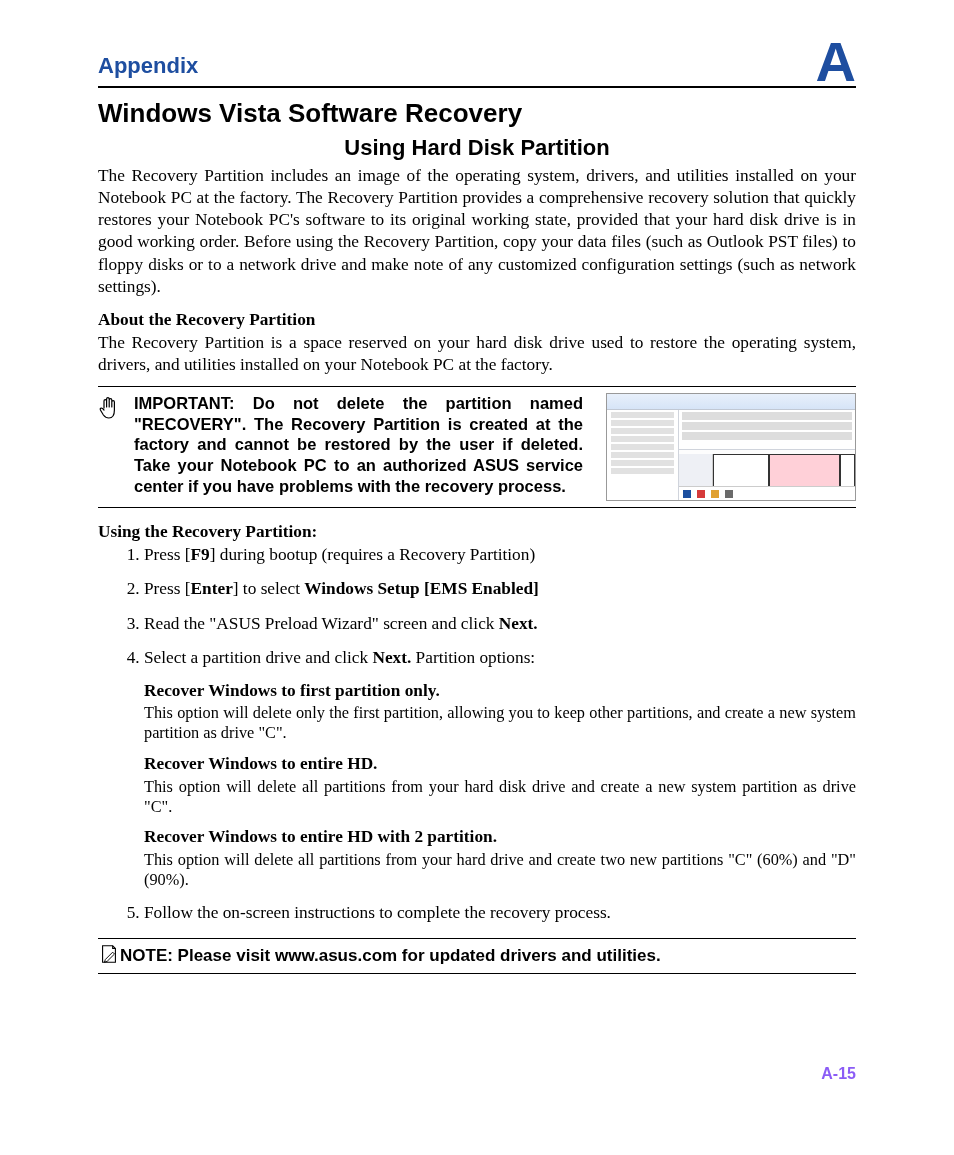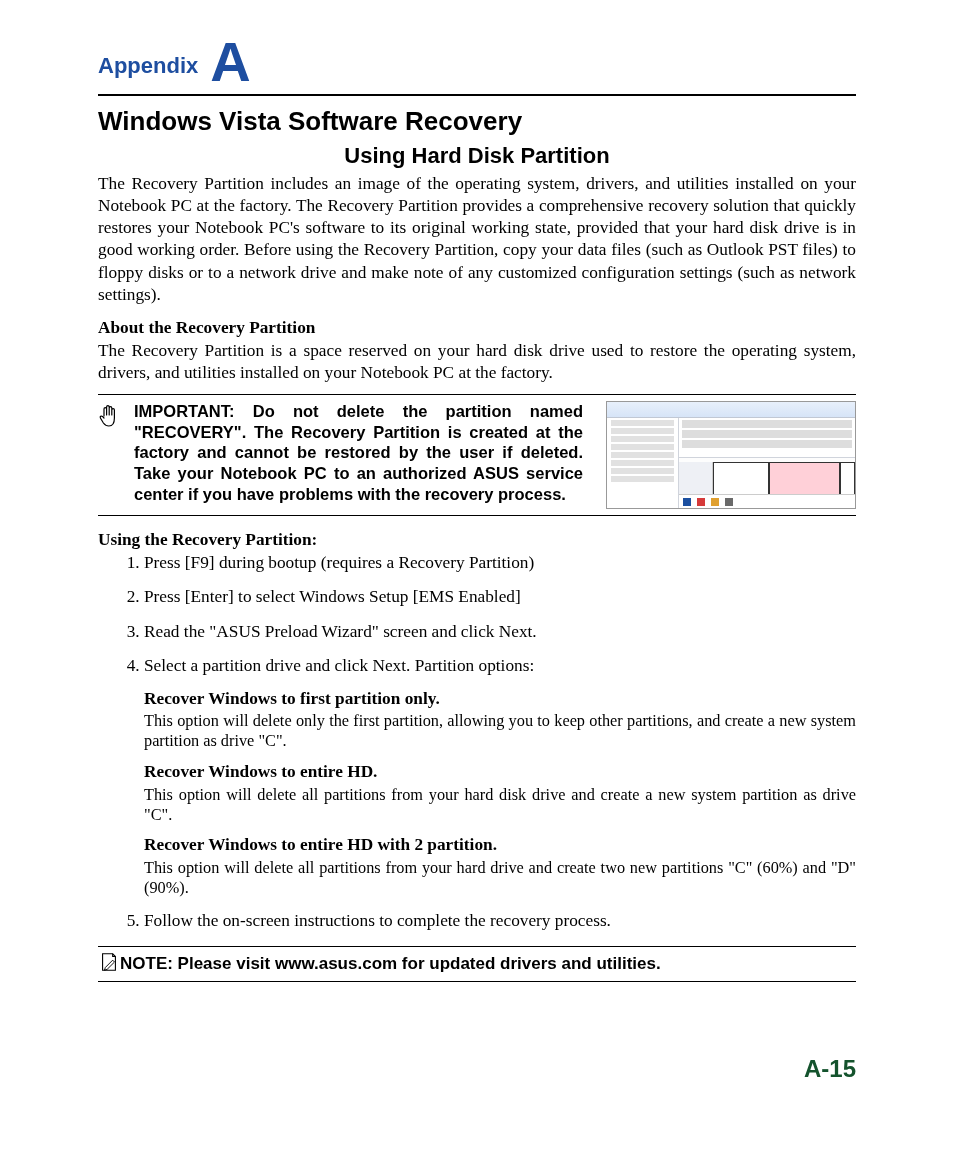--- a/index.html
+++ b/index.html
@@ -8,23 +8,23 @@
     font-family: "Times New Roman", Times, serif;
     color: #000;
     width: 954px;
     height: 1155px;
     position: relative;
     padding: 30px 98px 0 98px;
   }
   .header-line {
     display: flex;
     align-items: baseline;
-    justify-content: flex-start;
+    justify-content: space-between;
     border-bottom: 2px solid #000;
-    padding-bottom: 8px;
+    padding-bottom: 0;
     margin-bottom: 10px;
     gap: 12px;
   }
   .appendix-label {
     font-family: Helvetica, Arial, sans-serif;
     font-weight: bold;
     color: #1e4ea0;
     font-size: 22px;
     position: relative;
     top: -4px;
@@ -145,24 +145,24 @@
     font-family: Helvetica, Arial, sans-serif;
     font-weight: bold;
     font-size: 17px;
   }
   .page-num {
     position: absolute;
     bottom: 72px;
     right: 98px;
     font-family: Helvetica, Arial, sans-serif;
     font-weight: bold;
-    color: #14532d;
-    font-size: 24px;
-  }
-  b.inline { font-weight: normal; }
+    color: #8b5cf6;
+    font-size: 16px;
+  }
+  b.inline { font-weight: bold; }
 </style>
 </head>
 <body>
 
 <div class="header-line">
   <span class="appendix-label">Appendix</span>
   <span class="appendix-letter">A</span>
 </div>
 
 <h1 class="title">Windows Vista Software Recovery</h1>

